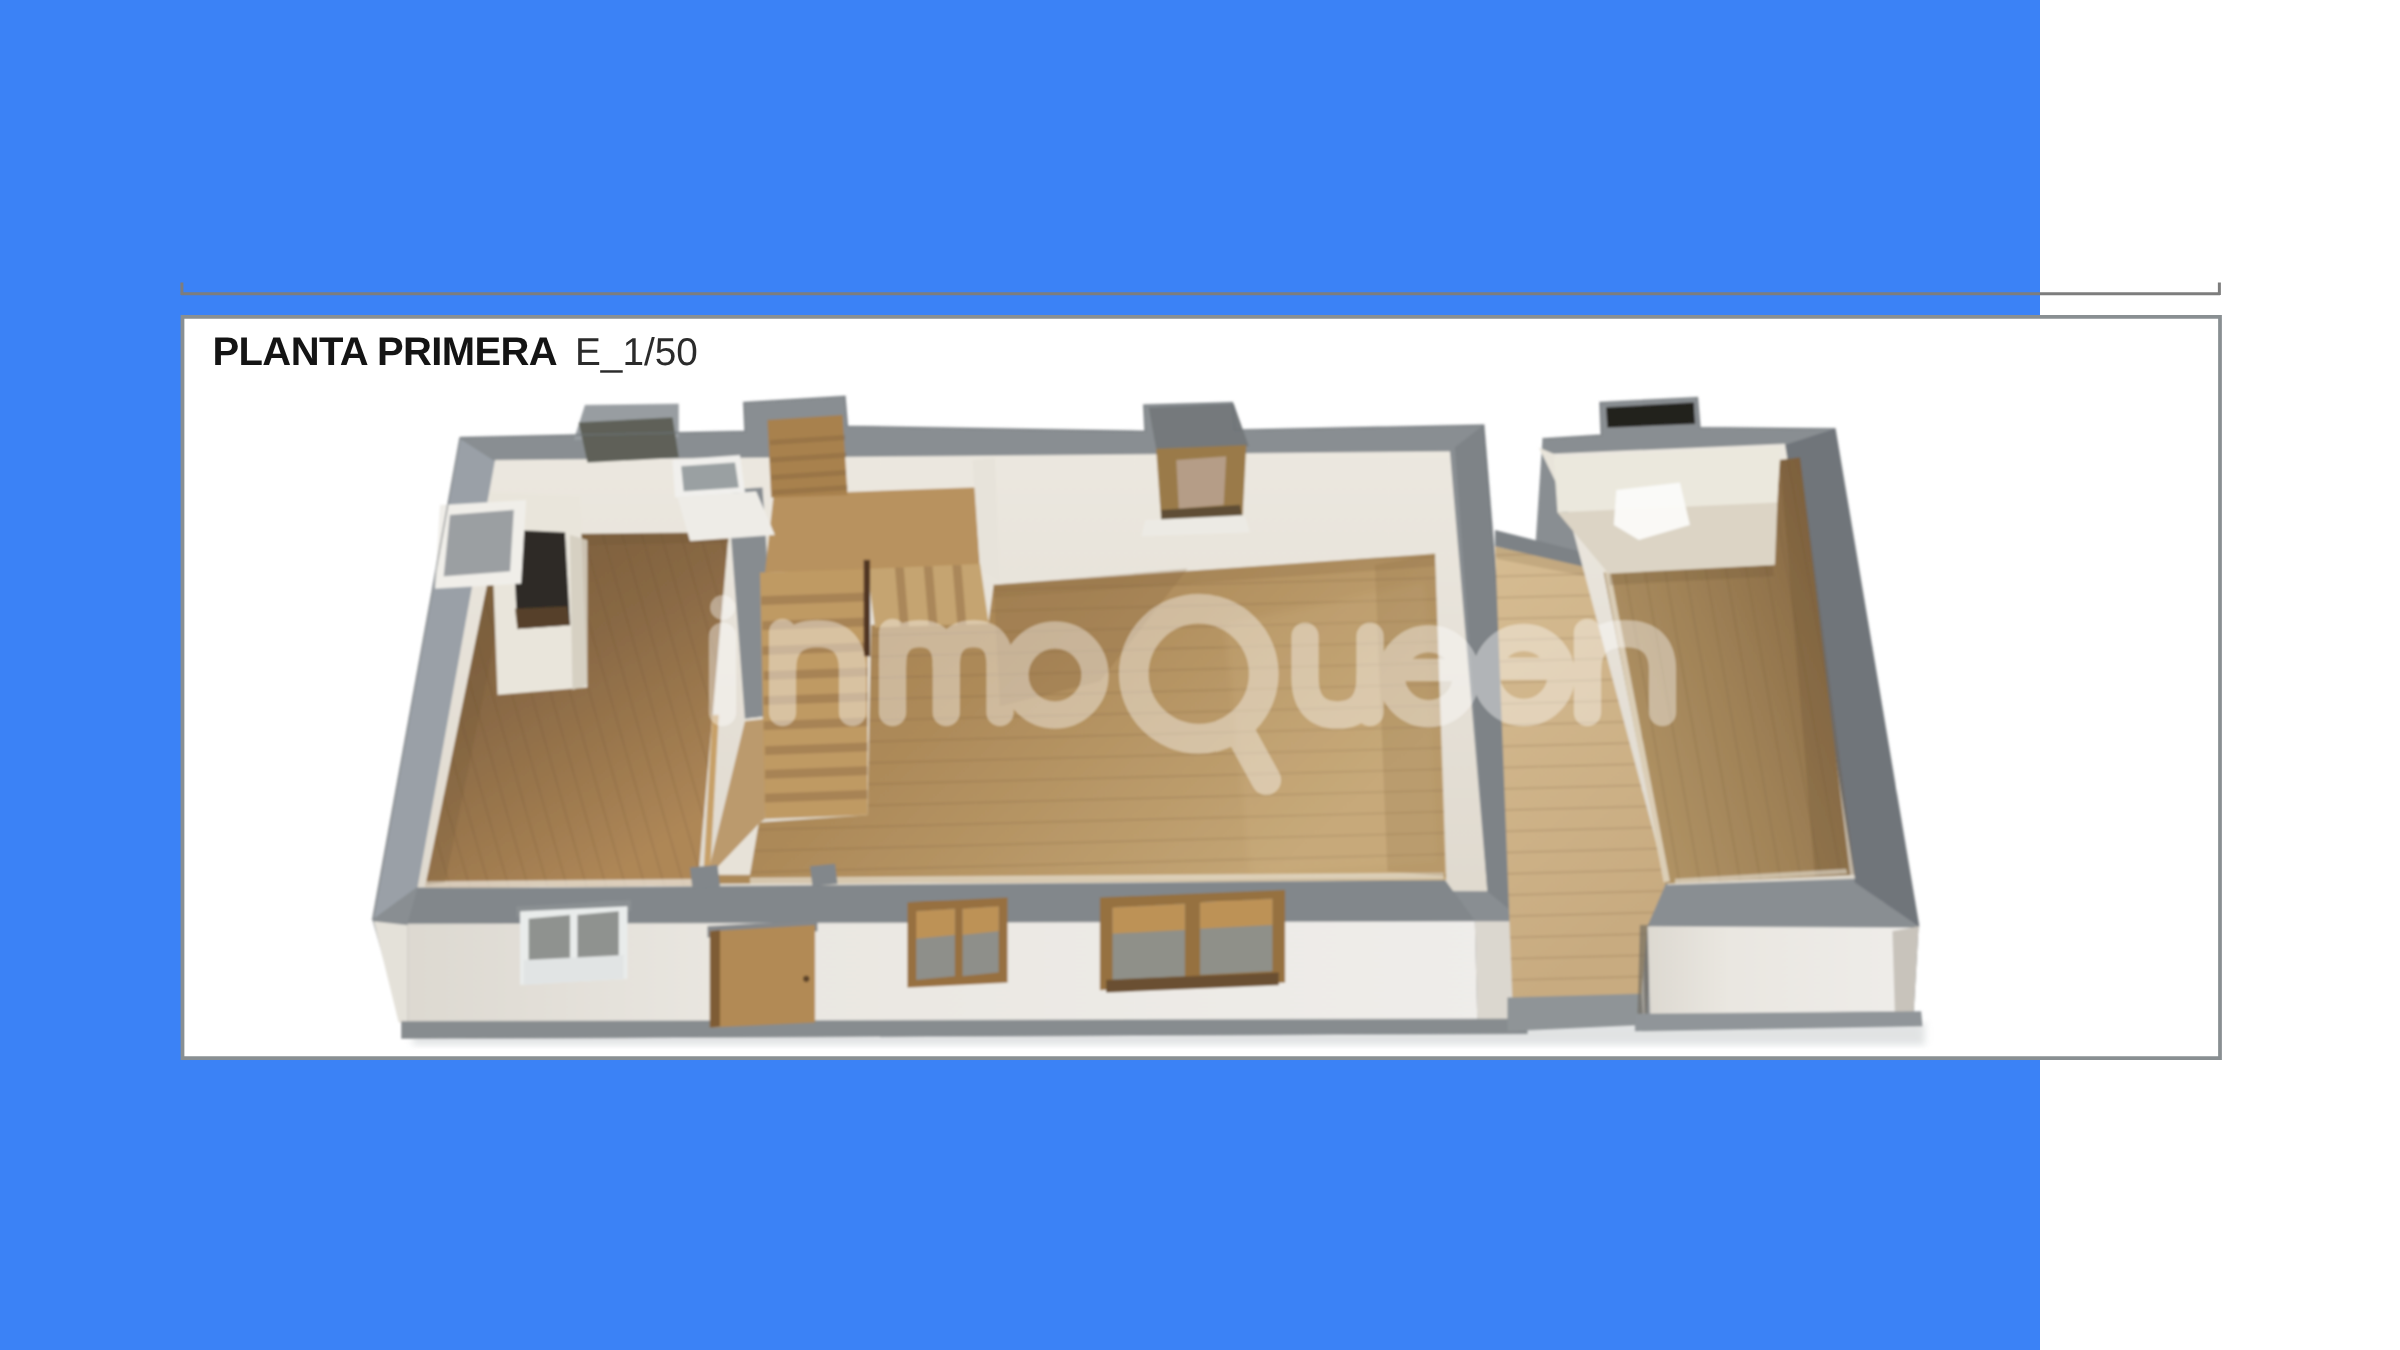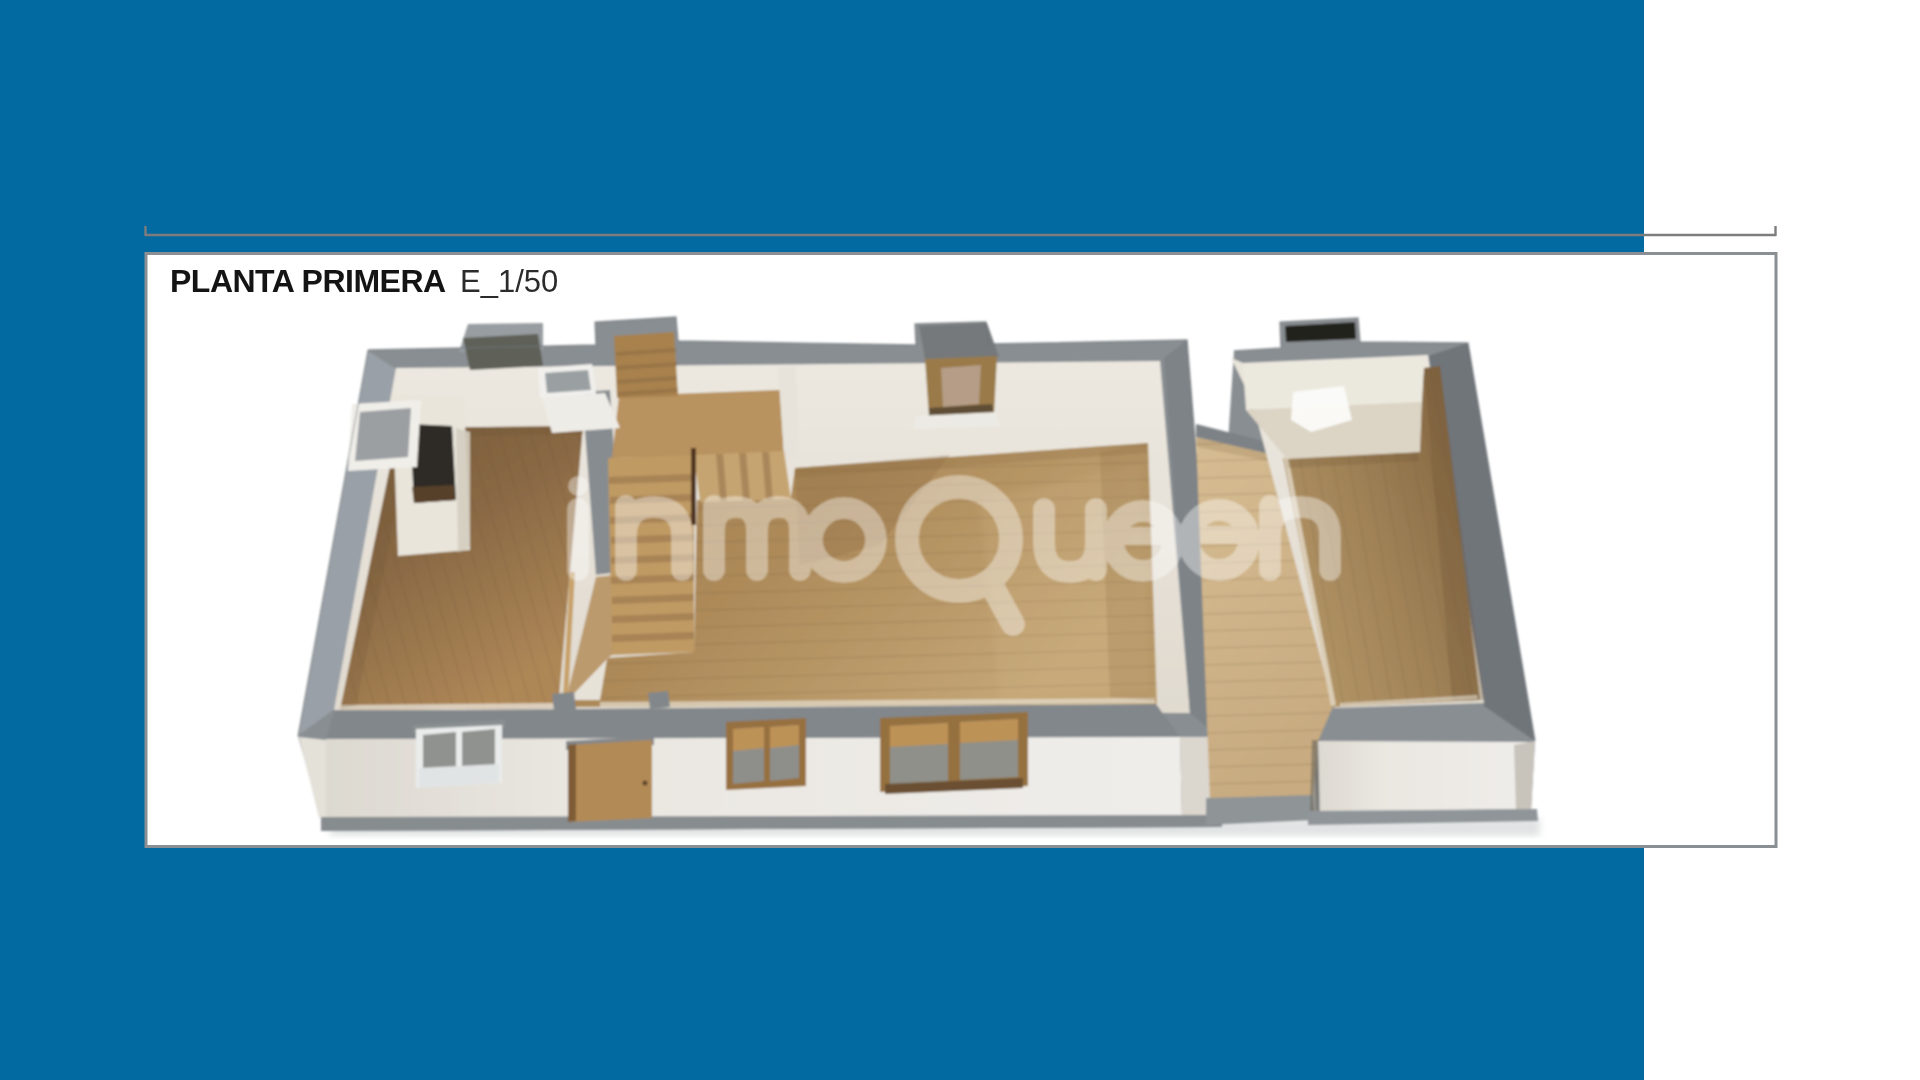--- a/index.html
+++ b/index.html
@@ -1,16 +1,16 @@
 <!DOCTYPE html>
 <html><head>
 <meta charset="utf-8">
 <style>
   html,body{margin:0;padding:0;background:#ffffff;width:1920px;height:1080px;overflow:hidden;}
-  .page{position:relative;width:1632px;height:1080px;background:#0369a1;font-family:"Liberation Sans", sans-serif;padding-left:12px;}
+  .page{position:relative;width:1632px;height:1080px;background:#3b82f6;font-family:"Liberation Sans", sans-serif;}
   svg{position:absolute;top:0;left:0;}
 </style>
 </head>
 <body>
 <div class="page">
 <svg width="1920" height="1080" viewBox="0 0 1920 1080">
 <defs>
   <linearGradient id="floorLeft" x1="0" y1="0" x2="0.55" y2="1">
     <stop offset="0" stop-color="#775b39"></stop>
     <stop offset="0.45" stop-color="#886844"></stop>

